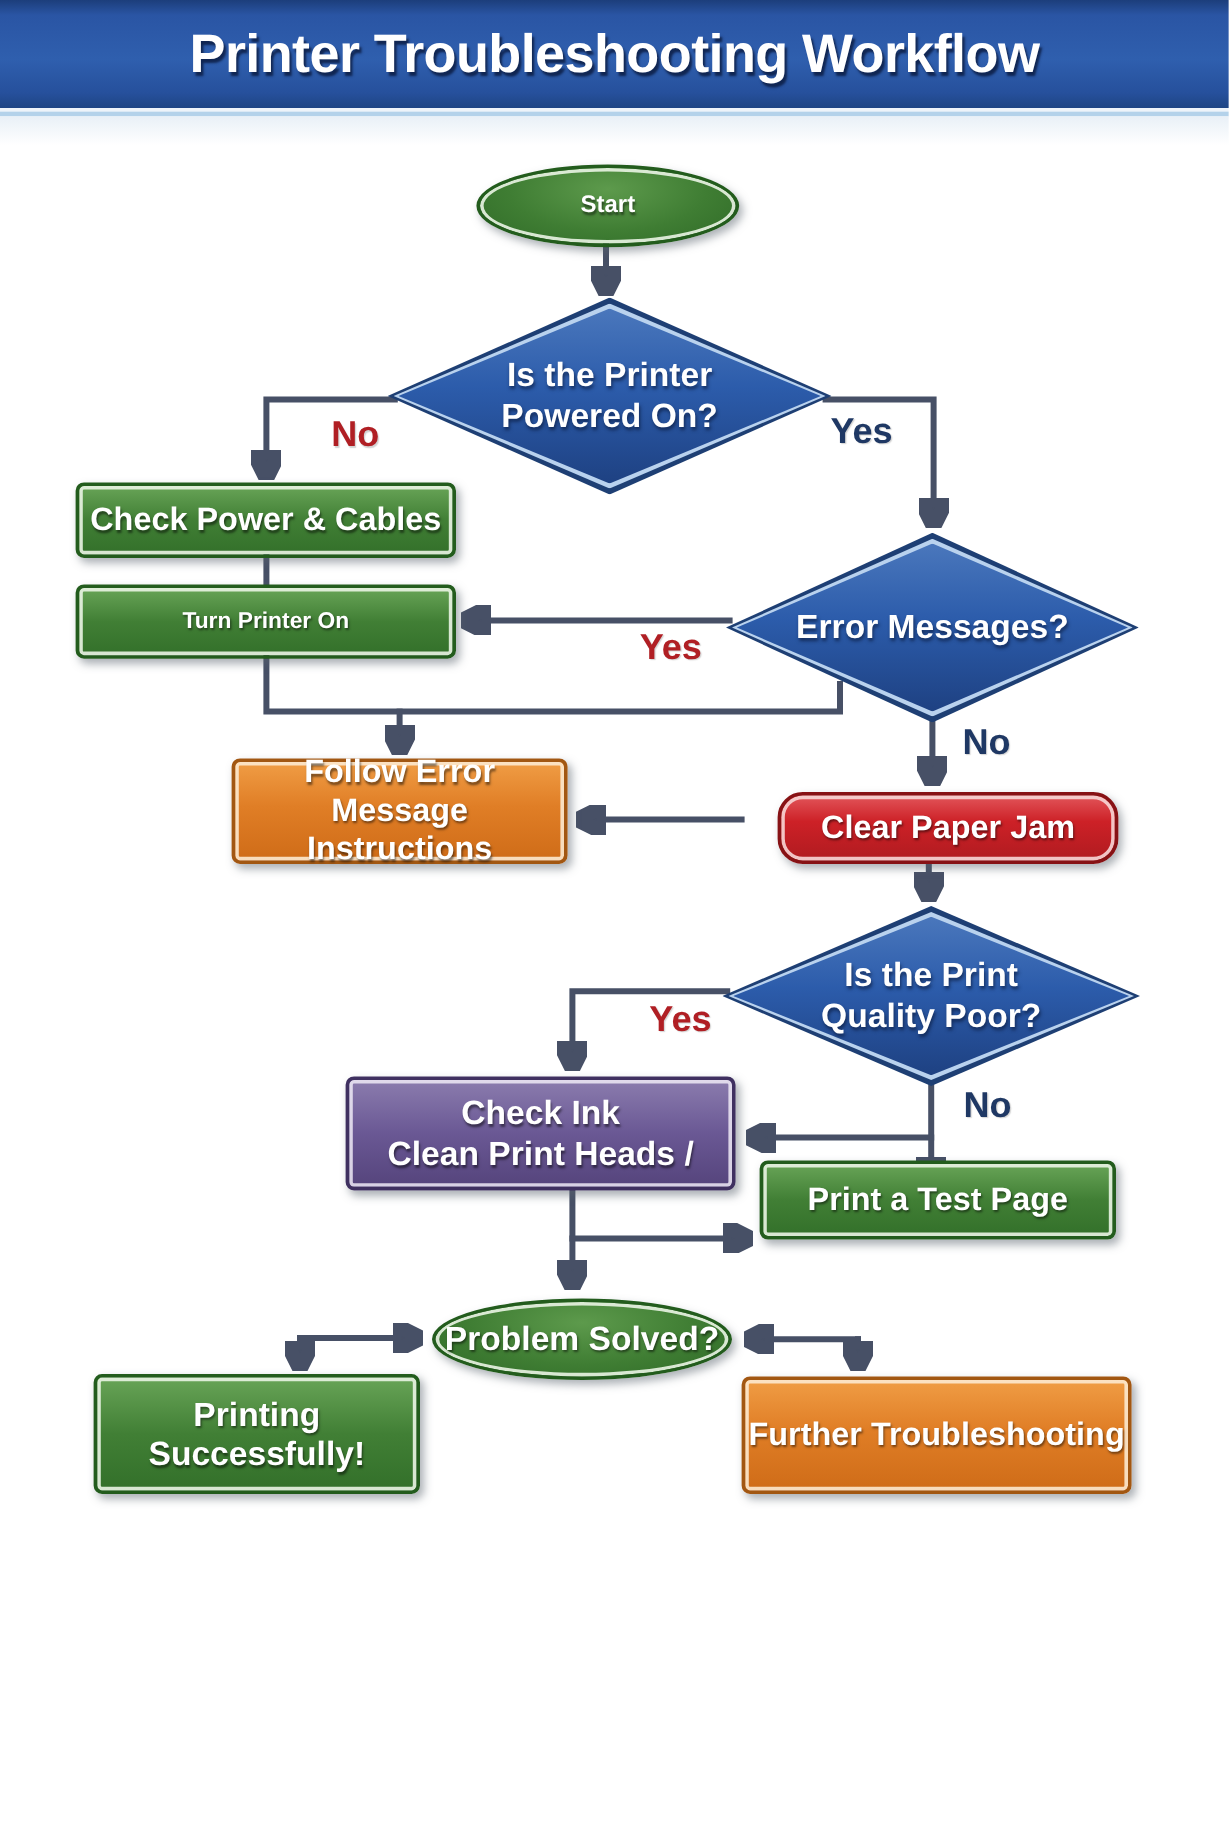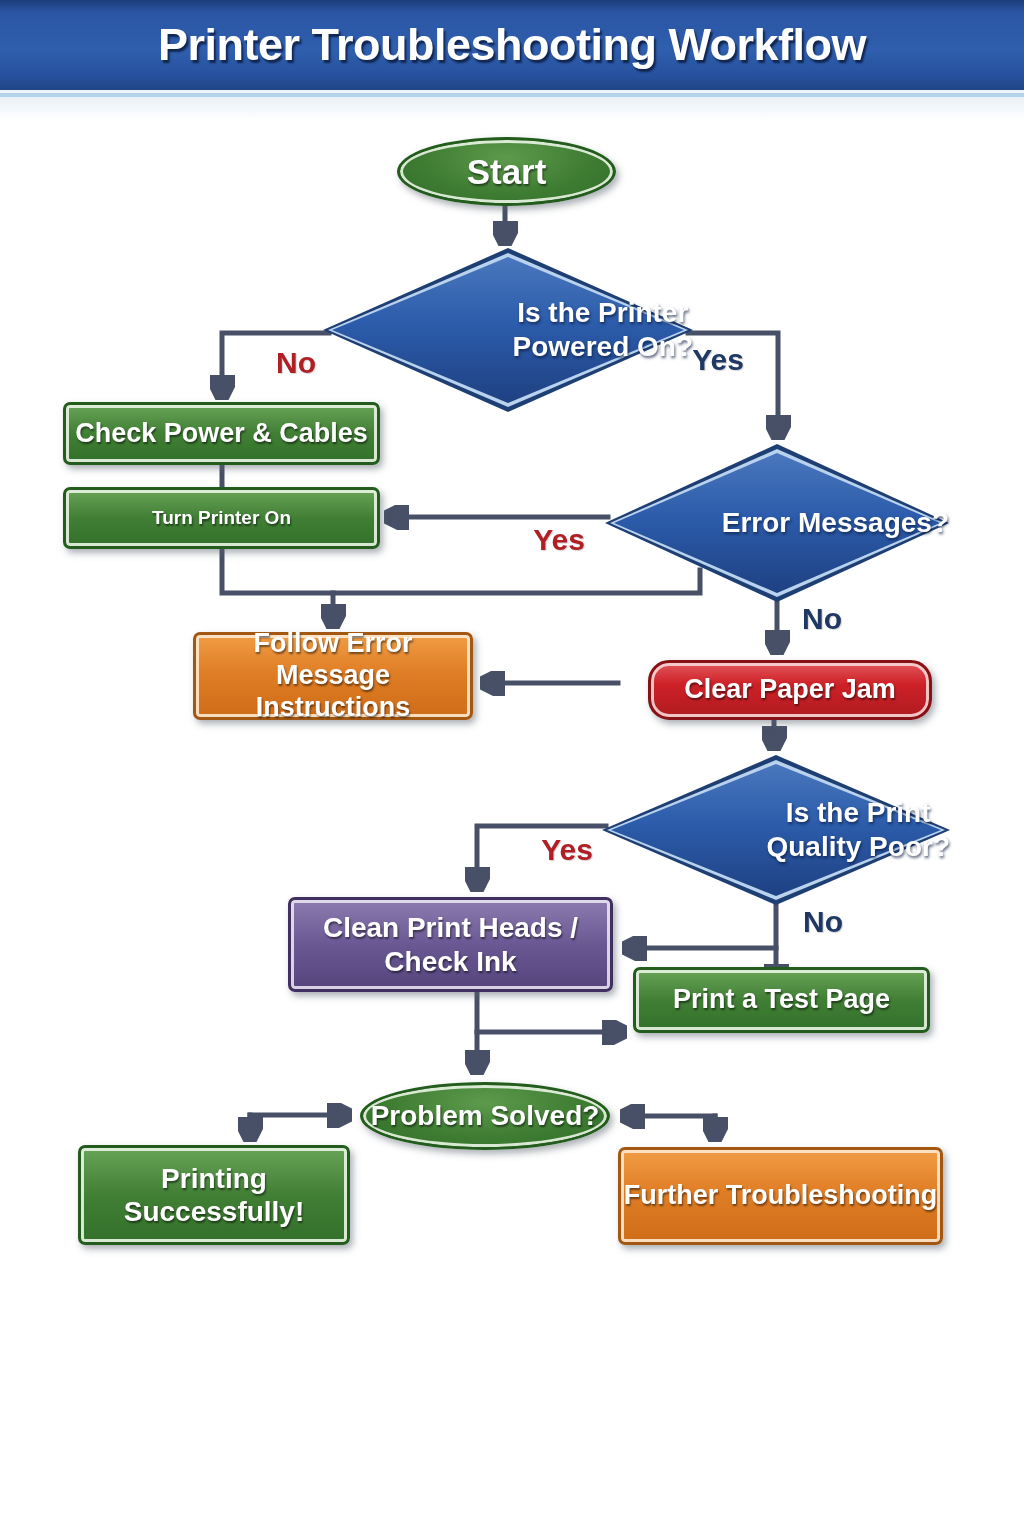--- a/index.html
+++ b/index.html
@@ -42,21 +42,21 @@
 
   
   .diamond{position:absolute;}
   .d-layer{position:absolute;clip-path:polygon(50% 0,100% 50%,50% 100%,0 50%);}
   .d-outer{left:0;top:0;right:0;bottom:0;background:#1e3f74;
     filter:drop-shadow(3px 4px 5px rgba(90,100,110,.55));}
   .d-mid{left:5px;top:5px;right:5px;bottom:5px;background:#b9d2ee;}
   .d-fill{left:9px;top:9px;right:9px;bottom:9px;
     background:linear-gradient(180deg,#4a77bc 0%,#2c5cab 45%,#1e4182 100%);}
   .d-txt{position:absolute;left:0;top:0;right:0;bottom:0;display:flex;
-    align-items:center;justify-content:flex-end;text-align:center;
+    align-items:center;justify-content:center;text-align:center;
     color:#fff;font-weight:700;font-size:28px;line-height:1.22;
     text-shadow:1px 2px 3px rgba(10,25,60,.7);}
   .d-txt span{display:block;}
 
   
   .edge-label{position:absolute;transform:translate(-50%,-50%);
     font-weight:700;font-size:30px;text-shadow:1px 1px 1px rgba(0,0,0,.18);}
   .lbl-red{color:#b01f24;}
   .lbl-navy{color:#1f3864;}
 
@@ -95,21 +95,21 @@
   <path d="M776,948 H628" marker-end="url(#ah)"></path>
   <path d="M477,993 V1069" marker-end="url(#ah)"></path>
   <path d="M477,1032 H621" marker-end="url(#ah)"></path>
   <path d="M250,1115 H346" marker-end="url(#ah)"></path>
   <path d="M250,1115 V1136" marker-end="url(#ah)"></path>
   <path d="M715,1116 H626" marker-end="url(#ah)"></path>
   <path d="M715,1116 V1136" marker-end="url(#ah)"></path>
 </svg>
 
 <div class="node ellipse" style="left:397px;top:137px;width:219px;height:69px;">
-  <div class="txt" style="font-size:35px;">
+  <div class="txt" style="font-size:20px;">
     <span>Start</span>
   </div>
 </div>
 
 <div class="diamond" style="left:323px;top:248px;width:370px;height:164px;">
   <div class="d-layer d-outer"></div>
   <div class="d-layer d-mid"></div>
   <div class="d-layer d-fill"></div>
   <div class="d-txt">
     <div>
@@ -162,22 +162,22 @@
   <div class="d-txt">
     <div>
       <span>Is the Print</span>
       <span>Quality Poor?</span>
     </div>
   </div>
 </div>
 
 <div class="node purple-box" style="left:288px;top:897px;width:325px;height:95px;">
   <div class="txt" style="font-size:28px;">
+    <span>Check Ink</span>
     <span>Clean Print Heads /</span>
-    <span>Check Ink</span>
   </div>
 </div>
 
 <div class="node green-box" style="left:633px;top:967px;width:297px;height:66px;">
   <div class="txt" style="font-size:27px;">
     <span>Print a Test Page</span>
   </div>
 </div>
 
 <div class="node ellipse" style="left:360px;top:1082px;width:250px;height:68px;">

